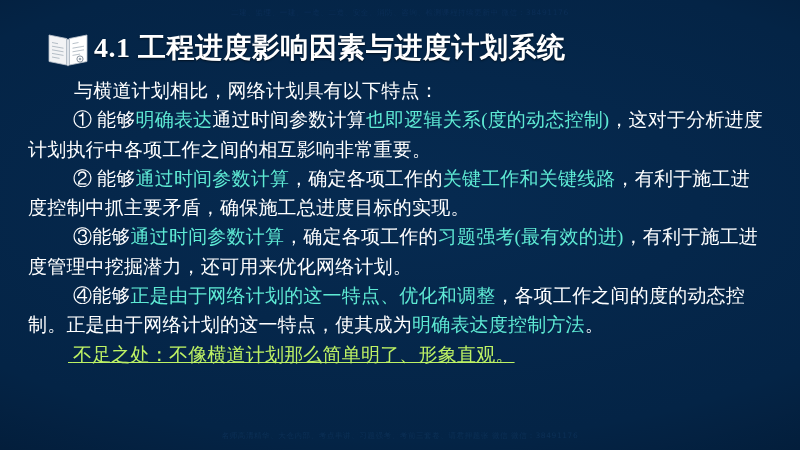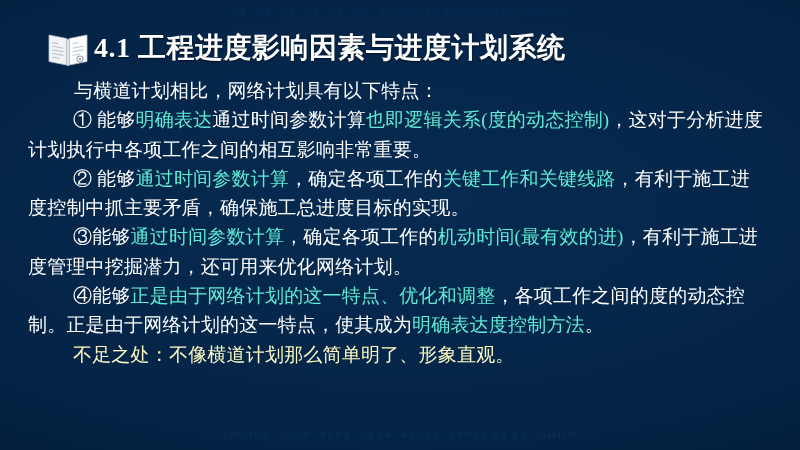--- a/index.html
+++ b/index.html
@@ -84,21 +84,21 @@
     letter-spacing: .2px;
   }
   .para {
     margin: 0;
     text-indent: 0;
     white-space: normal;
   }
   .para + .para { margin-top: 0px; }
   .indent { padding-left: 46px; }
   .hl { color: #5eead4; }
-  .para.all-yellow { color: #fef9c3; }
+  .para.all-yellow { color: #bef264; text-decoration: underline; }
 
   .sp { display: inline-block; width: 8px; }
 </style>
 </head>
 <body>
 
 <div id="slide">
 
   <div class="watermark" id="watermark-top">二建、监理、一建、一造、二造、安全、消防、咨询、检测课程持续更新中 微信：38491176</div>
 
@@ -144,21 +144,21 @@
       <span>①  能够</span><span class="hl">明确表达</span><span>通过时间参数计算</span><span class="hl">也即逻辑关系</span><span class="hl">(度的动态控制)</span><span>，</span><span>这对于分析进度计划执行中各项工作之间的相互影响非常重要。</span>
     </p>
 
     <p class="para">
       <span class="sp"></span><span class="sp"></span><span class="sp"></span><span class="sp"></span><span class="sp"></span>
       <span>②  能够</span><span class="hl">通过时间参数计算</span><span>，确定各项工作的</span><span class="hl">关键工作和关键线路</span><span>，</span><span>有利于施工进度控制中抓主要矛盾，确保施工总进度目标的实现。</span>
     </p>
 
     <p class="para">
       <span class="sp"></span><span class="sp"></span><span class="sp"></span><span class="sp"></span><span class="sp"></span>
-      <span>③能够</span><span class="hl">通过时间参数计算</span><span>，确定各项工作的</span><span class="hl">机动时间</span><span class="hl">(最有效的进)</span><span>，</span><span>有利于施工进度管理中挖掘潜力，还可用来优化网络计划。</span>
+      <span>③能够</span><span class="hl">通过时间参数计算</span><span>，确定各项工作的</span><span class="hl">习题强考</span><span class="hl">(最有效的进)</span><span>，</span><span>有利于施工进度管理中挖掘潜力，还可用来优化网络计划。</span>
     </p>
 
     <p class="para">
       <span class="sp"></span><span class="sp"></span><span class="sp"></span><span class="sp"></span><span class="sp"></span>
       <span>④能够</span><span class="hl">正是由于网络计划的这一特点、优化和调整</span><span>，各项工作之间的</span><span>度的动态控制。正是由于网络计划的这一特点，使其成为</span><span class="hl">明确表达</span><span class="hl">度控制方法</span><span>。</span>
     </p>
 
     <p class="para all-yellow">
       <span class="sp"></span><span class="sp"></span><span class="sp"></span><span class="sp"></span><span class="sp"></span>
       <span>不足之处：不像横道计划那么简单明了、形象直观。</span>

